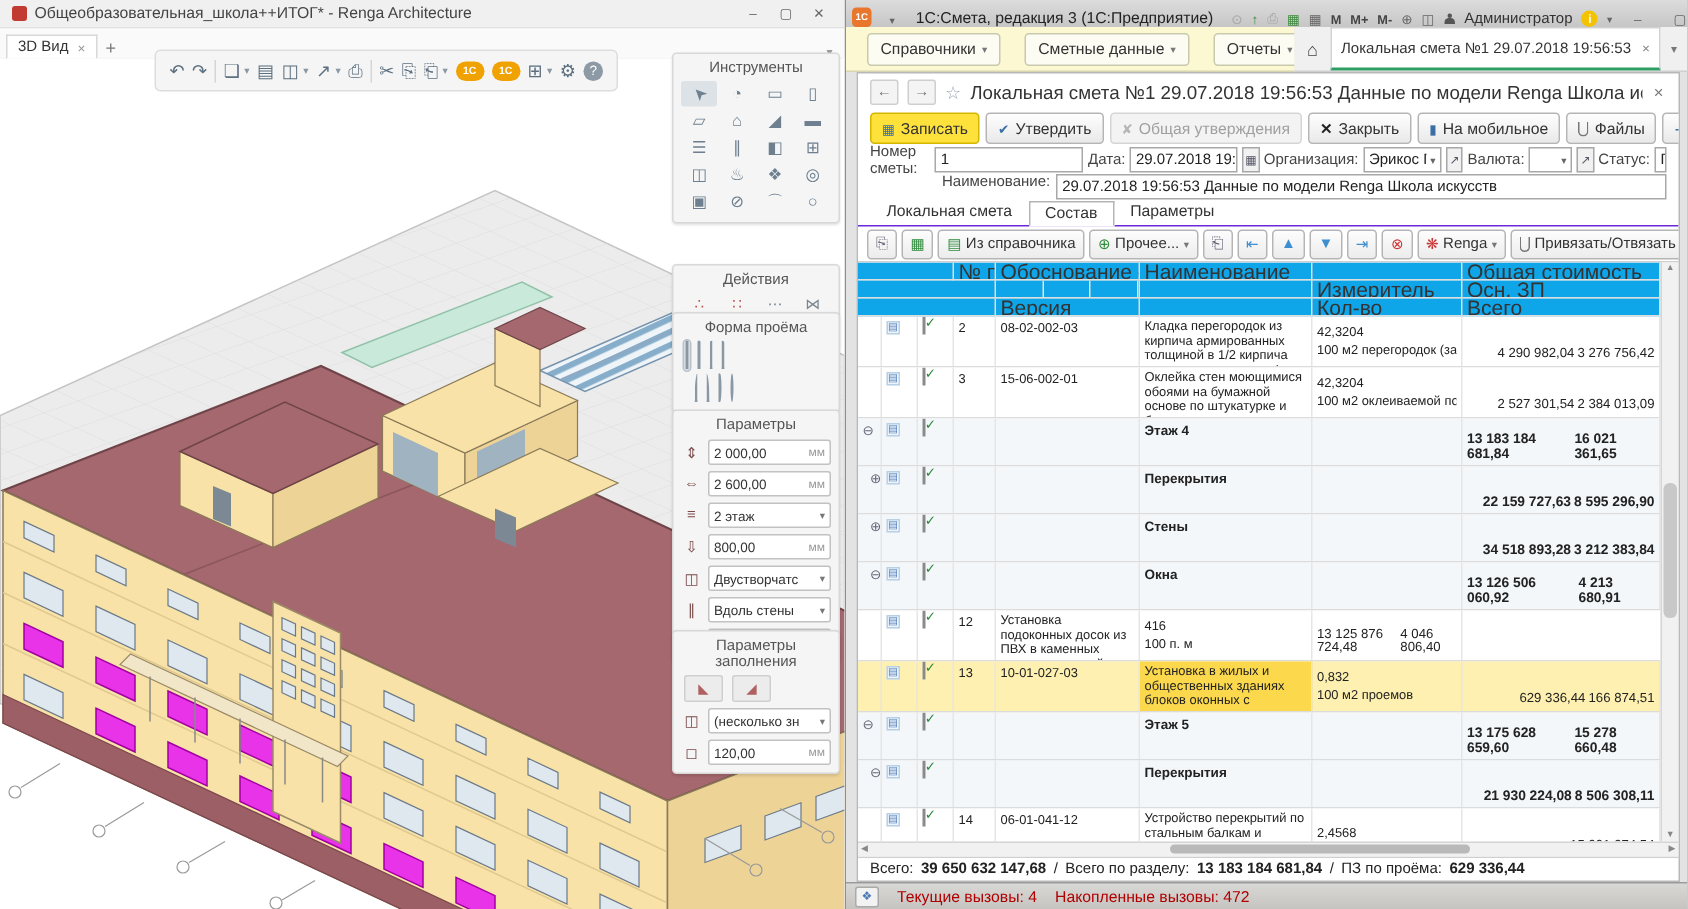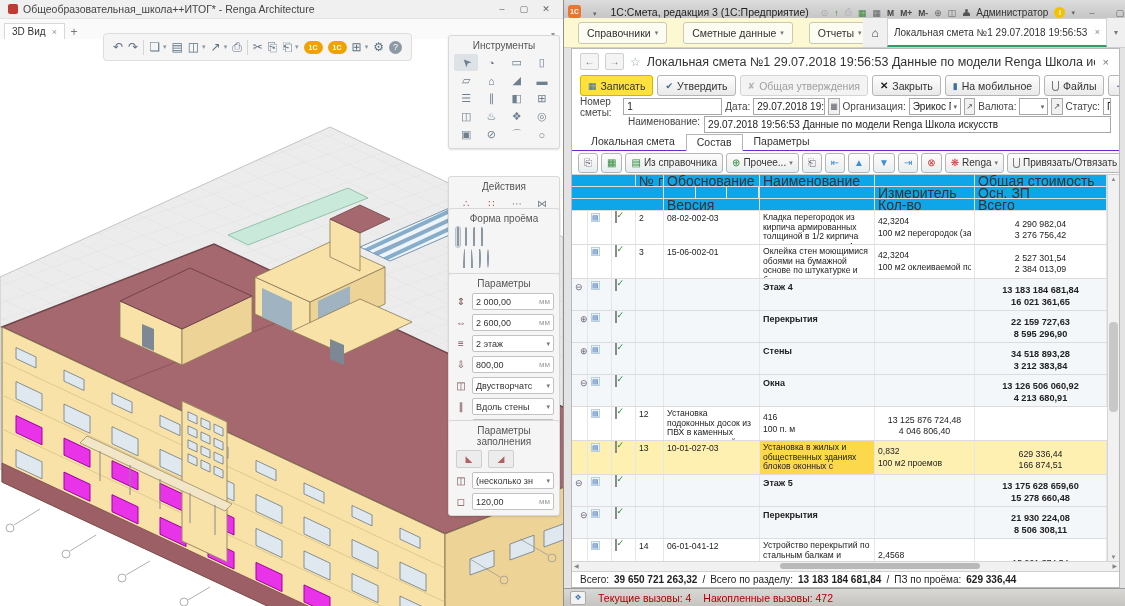--- a/index.html
+++ b/index.html
@@ -121,21 +121,21 @@
   .bc.exp.lvl2{padding-left:8px;}
   .rowic{width:13px;height:12px;border:1px solid #b8cfe4;background:#eef5fc;color:#4a7ab5;font-size:7px;line-height:11px;text-align:center;margin-top:2px;}
   .cb{width:10px;height:10px;border:1px solid #8a8a8a;background:#fff;margin-top:3px;position:relative;}
   .cb::after{content:"✓";position:absolute;left:0.5px;top:-2px;color:#2e8b3a;font-size:9px;}
   .codec{font-size:8.6px;padding-top:2px;}
   .namec{line-height:1.12;padding-top:2px;}
   .namec.b{font-weight:bold;font-size:9px;padding-top:3px;}
   .namec.selname{background:#fcd94c;}
   .qtyc{display:flex;flex-direction:column;justify-content:center;gap:3px;line-height:1;}
   .qtyc .u{white-space:nowrap;overflow:hidden;}
-  .sumc{display:flex;flex-direction:column;align-items:center;justify-content:flex-end;gap:2px;line-height:1.1;padding-bottom:3px;font-size:8.8px;}
+  .sumc{display:flex;flex-direction:row;align-items:flex-end;justify-content:flex-end;gap:2px;line-height:1.1;padding-bottom:3px;font-size:8.8px;}
   .sumc.b{font-weight:bold;font-size:9.2px;}
   .vscroll{width:11px;background:#f1f1f1;border-left:1px solid #d5d5d5;position:relative;flex:none;}
   .vscroll .arr{position:absolute;left:0;width:100%;text-align:center;font-size:6px;color:#888;}
   .vthumb{position:absolute;left:1px;right:1px;top:38%;height:90px;background:#c8c8c8;border-radius:4px;}
   .o-hscroll{height:9px;background:#f1f1f1;border-top:1px solid #d5d5d5;position:relative;flex:none;}
   .hthumb{position:absolute;top:1px;height:6px;left:38%;width:200px;background:#b9b9b9;border-radius:3px;}
   .o-hscroll .arr{position:absolute;top:0;font-size:6px;color:#888;line-height:9px;}
   .o-totals{height:15px;border-top:1px solid #cfcfcf;display:flex;align-items:center;gap:5px;padding:0 8px;font-size:10px;color:#222;flex:none;}
   .o-totals b{font-size:10px;}
   .o-statusbar{position:absolute;left:0;right:0;bottom:0;height:17px;background:linear-gradient(#d8d8d6,#c6c4c0);border-top:1px solid #9a9a9a;display:flex;align-items:center;gap:12px;padding:0 6px;font-size:10.5px;color:#b00000;}
@@ -864,21 +864,21 @@
       </div>
 
       <div class="o-hscroll">
         <span class="arr" style="left:2px;">◀</span>
         <div class="hthumb"></div>
         <span class="arr" style="right:2px;">▶</span>
       </div>
 
       <div class="o-totals">
         <span>Всего:</span>
-        <b>39 650 721 263,32</b>
+        <b>39 650 632 147,68</b>
         <span>/</span>
         <span>Всего по разделу:</span>
         <b>13 183 184 681,84</b>
         <span>/</span>
         <span>ПЗ по проёма:</span>
         <b>629 336,44</b>
       </div>
     </div>
 
     <div class="o-statusbar">

